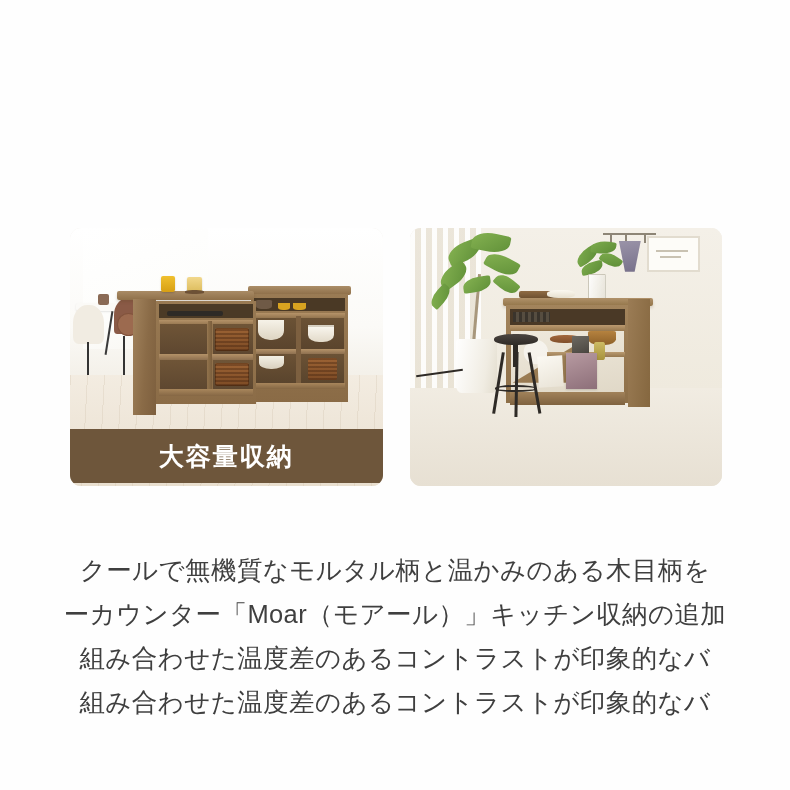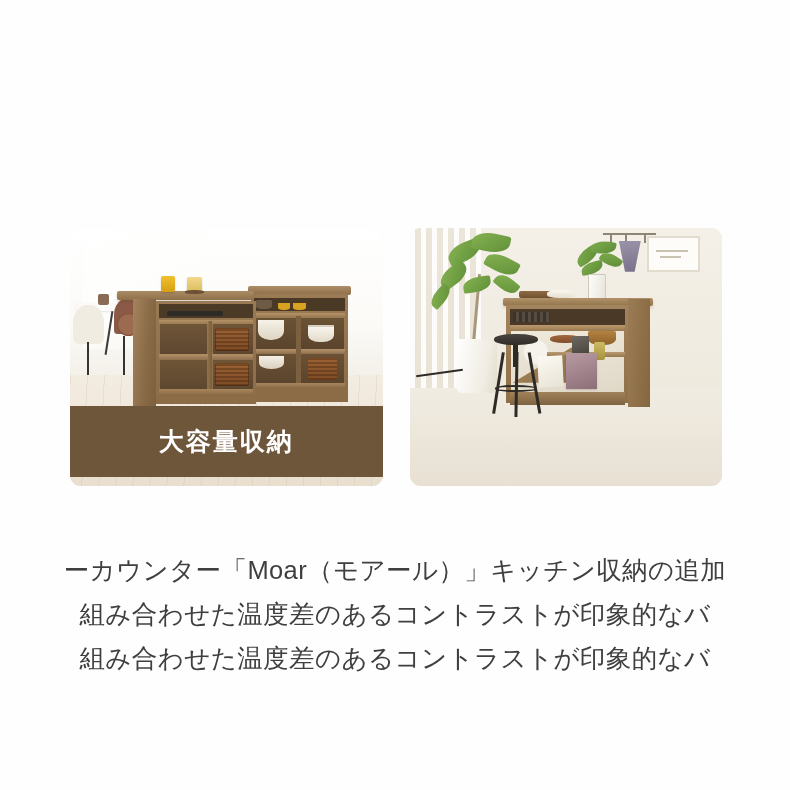--- a/index.html
+++ b/index.html
@@ -67,22 +67,22 @@
   .card-photo {
     position: absolute;
     inset: 0;
     overflow: hidden;
   }
 
   .card-caption {
     position: absolute;
     left: 0;
     right: 0;
-    bottom: 9px;
-    height: 71px;
+    bottom: 3px;
+    height: 54px;
     background: #6e563b;
     color: #ffffff;
     display: flex;
     align-items: center;
     justify-content: center;
     font-size: 25px;
     font-weight: 700;
     letter-spacing: 2px;
   }
 
@@ -605,18 +605,19 @@
           <div class="b-sleg3"></div>
           <div class="b-stoolring"></div>
           <div class="b-stoolpost"></div>
           <div class="b-seat"></div>
         </div>
       </div>
     </div>
   </div>
 
   <div class="description">
+    <span class="desc-line">クールで無機質なモルタル柄と温かみのある木目柄を</span>
     <span class="desc-line">ーカウンター「Moar（モアール）」キッチン収納の追加</span>
     <span class="desc-line">組み合わせた温度差のあるコントラストが印象的なバ</span>
     <span class="desc-line">組み合わせた温度差のあるコントラストが印象的なバ</span>
   </div>
 
 </div>
 
 </body></html>

